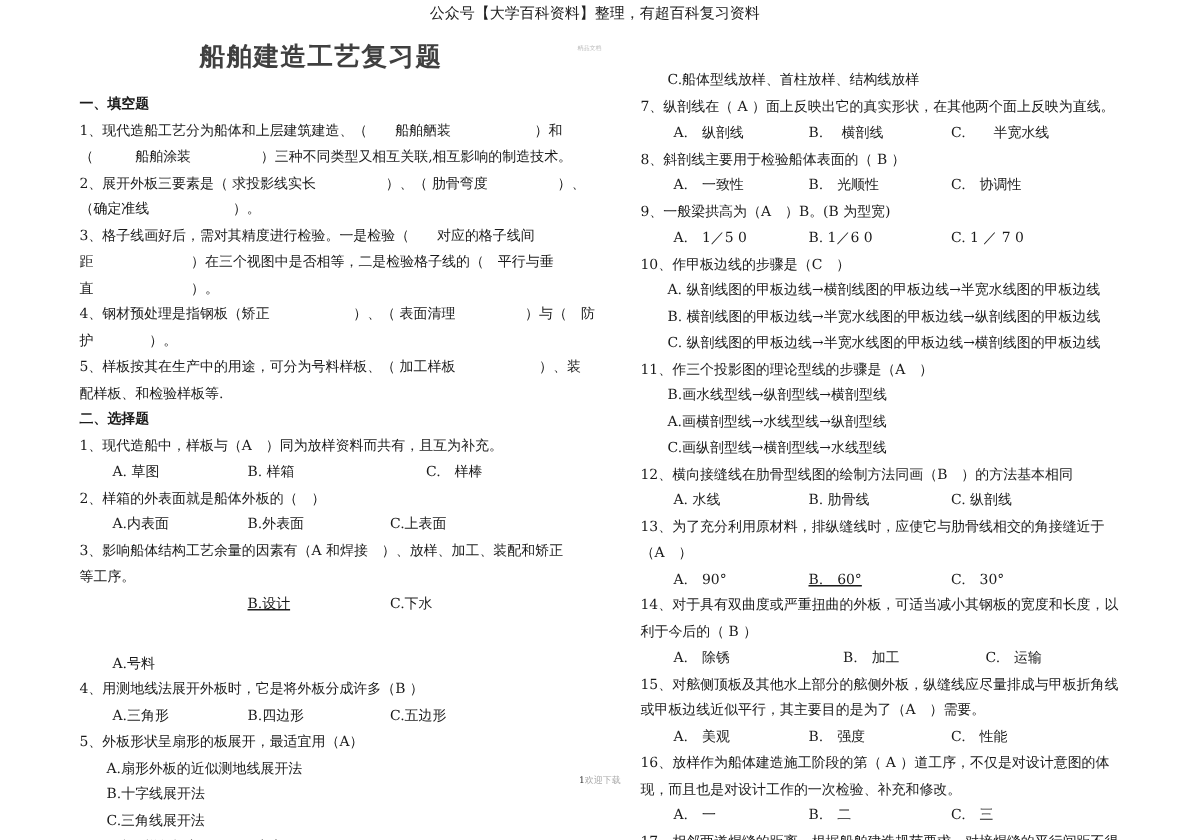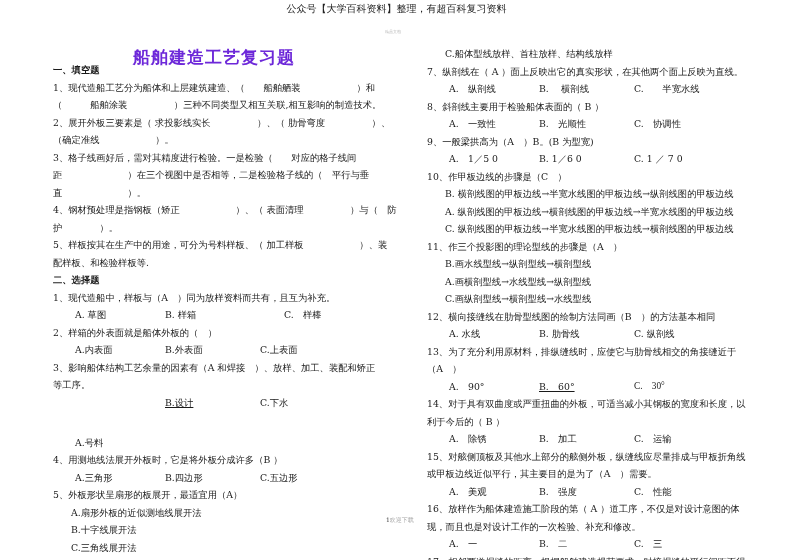--- a/index.html
+++ b/index.html
@@ -1,22 +1,22 @@
 <!DOCTYPE html>
 <html><head>
 <meta charset="utf-8">
 <style>
   html, body { margin:0; padding:0; background:#ffffff; }
   body { width:793px; height:560px; position:relative; overflow:hidden;
          font-family:"DejaVu Serif", "Liberation Serif", serif; color:#1a1a1a; }
   .hdr { position:absolute; top:2px; left:0; width:793px; text-align:center;
          font-size:10px; color:#222; }
   .wm { position:absolute; top:29px; left:385px; font-size:4px; color:#bbb; }
-  .title { position:absolute; top:46px; left:133px; font-size:17px; font-weight:bold;
-           font-family:"DejaVu Sans", sans-serif; letter-spacing:1px; color:#6d28d9; }
+  .title { position:absolute; top:26px; left:133px; font-size:17px; font-weight:bold;
+           font-family:"DejaVu Sans", sans-serif; letter-spacing:1px; color:#404040; }
   .col { position:absolute; font-size:9.3px; line-height:17.5px; }
   .col.left { left:53px; top:61px; width:335px; }
   .col.right { left:427px; top:45px; width:340px; }
   .line { white-space:nowrap; }
   .sec { font-weight:bold; font-family:"DejaVu Sans", sans-serif; }
   .ind { padding-left:22px; }
   .ind2 { padding-left:18px; }
   .opts { display:flex; }
   .opts span { display:inline-block; }
   .footer { position:absolute; top:516px; left:386px; font-size:6px; color:#aaa; }
@@ -90,45 +90,45 @@
       <span style="width: 95px;">B.　光顺性</span>
       <span style="width: 100px;">C.　协调性</span>
     </div>
     <div class="line">9、一般梁拱高为（A　）B。(B 为型宽)</div>
     <div class="line opts ind">
       <span style="width: 90px;">A.　1／5 0</span>
       <span style="width: 95px;">B. 1／6 0</span>
       <span style="width: 100px;">C. 1 ／ 7 0</span>
     </div>
     <div class="line">10、作甲板边线的步骤是（C　）</div>
+    <div class="line ind2">A. 纵剖线图的甲板边线→横剖线图的甲板边线→半宽水线图的甲板边线</div>
     <div class="line ind2">B. 横剖线图的甲板边线→半宽水线图的甲板边线→纵剖线图的甲板边线</div>
-    <div class="line ind2">A. 纵剖线图的甲板边线→横剖线图的甲板边线→半宽水线图的甲板边线</div>
     <div class="line ind2">C. 纵剖线图的甲板边线→半宽水线图的甲板边线→横剖线图的甲板边线</div>
     <div class="line">11、作三个投影图的理论型线的步骤是（A　）</div>
     <div class="line ind2">B.画水线型线→纵剖型线→横剖型线</div>
     <div class="line ind2">A.画横剖型线→水线型线→纵剖型线</div>
     <div class="line ind2">C.画纵剖型线→横剖型线→水线型线</div>
     <div class="line">12、横向接缝线在肋骨型线图的绘制方法同画（B　）的方法基本相同</div>
     <div class="line opts ind">
       <span style="width: 90px;">A. 水线</span>
       <span style="width: 95px;">B. 肋骨线</span>
       <span style="width: 100px;">C. 纵剖线</span>
     </div>
     <div class="line">13、为了充分利用原材料，排纵缝线时，应使它与肋骨线相交的角接缝近于</div>
     <div class="line">（A　）</div>
     <div class="line opts ind">
       <span style="width: 90px;">A.　90°</span>
       <span style="width: 95px; text-decoration: underline;">B.　60°</span>
-      <span style="width: 100px; font-family: Liberation Serif, serif;">C.　30°</span>
+      <span style="width: 100px;">C.　30°</span>
     </div>
     <div class="line">14、对于具有双曲度或严重扭曲的外板，可适当减小其钢板的宽度和长度，以</div>
     <div class="line">利于今后的（ B ）</div>
     <div class="line opts ind">
       <span style="width: 90px;">A.　除锈</span>
-      <span style="width: 95px;">B.　加工</span>
+      <span style="width: 95px; margin-left: 23px;">B.　加工</span>
       <span style="width: 100px;">C.　运输</span>
     </div>
     <div class="line">15、对舷侧顶板及其他水上部分的舷侧外板，纵缝线应尽量排成与甲板折角线</div>
     <div class="line">或甲板边线近似平行，其主要目的是为了（A　）需要。</div>
     <div class="line opts ind">
       <span style="width: 90px;">A.　美观</span>
       <span style="width: 95px;">B.　强度</span>
       <span style="width: 100px;">C.　性能</span>
     </div>
     <div class="line">16、放样作为船体建造施工阶段的第（ A ）道工序，不仅是对设计意图的体</div>

